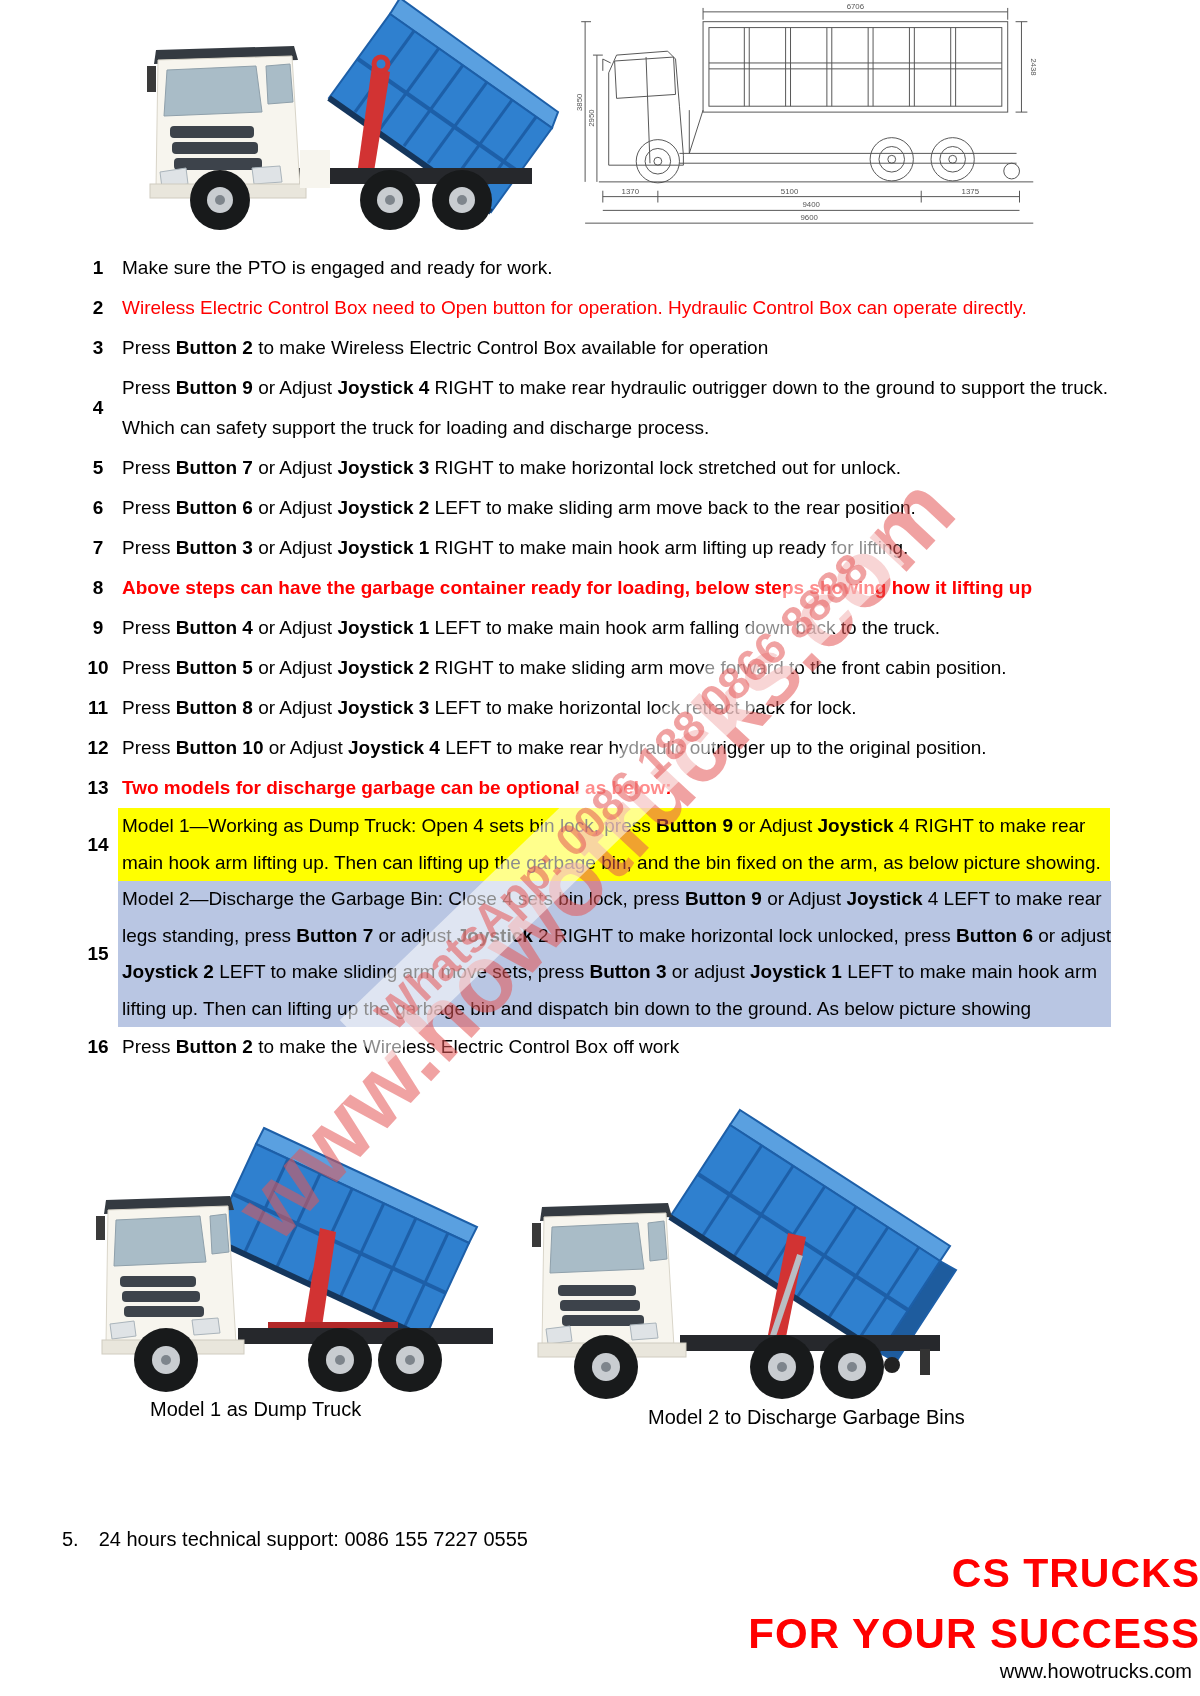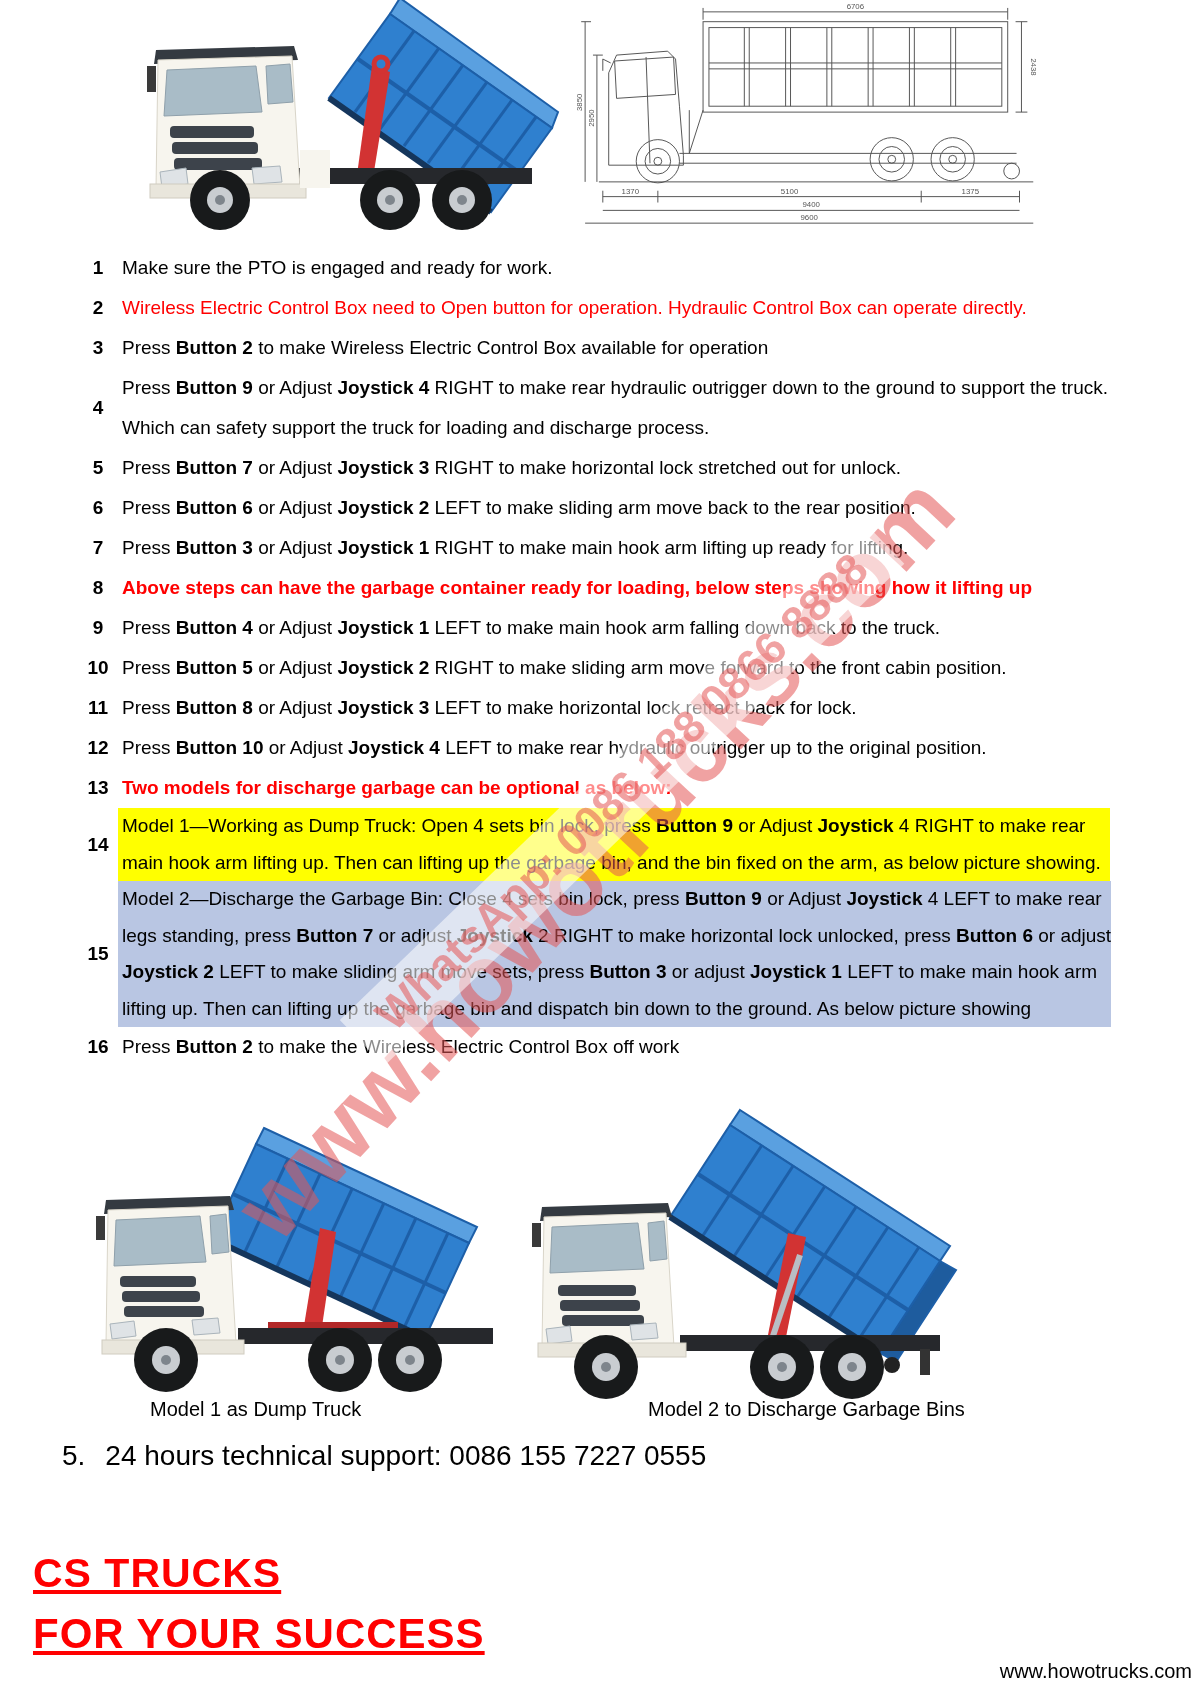--- a/index.html
+++ b/index.html
@@ -21,27 +21,27 @@
   .hl-yellow{background:var(--hl-yellow);}
   .hl-blue{background:var(--hl-blue);}
   .red{color:var(--red);}
   .redbold{color:var(--red);font-weight:bold;}
 
   
   .model1-img{position:absolute;left:88px;top:1092px;width:430px;height:368px;}
   .model2-img{position:absolute;left:520px;top:1095px;width:500px;height:365px;}
   .model-label{position:absolute;top:1398px;font-size:20px;}
   .model-label.m1{left:150px;width:300px;}
-  .model-label.m2{left:648px;width:320px;}
-
-  
-  .support-line{position:absolute;left:62px;top:1440px;font-size:28px;}
+  .model-label.m2{left:648px;width:320px;margin-top:8px;}
+
+  
+  .support-line{position:absolute;left:62px;top:1528px;font-size:20px;}
   .support-line .no{margin-right:20px;}
-  .slogan{position:absolute;left:33px;width:1160px;text-align:left;
-          color:var(--red);font-weight:bold;letter-spacing:1px;text-decoration:underline;}
+  .slogan{position:absolute;left:40px;width:1160px;text-align:right;
+          color:var(--red);font-weight:bold;letter-spacing:1px;}
   .slogan.l1{top:1550px;font-size:41px;}
   .slogan.l2{top:1610px;font-size:42px;}
   .footer-url{position:absolute;right:8px;top:1660px;font-size:20px;}
 
   
   .wm{position:absolute;pointer-events:none;white-space:nowrap;font-weight:bold;
       color:var(--watermark);}
   .wm-big{left:595px;top:858px;font-size:95px;
           transform:translate(-50%,-50%) rotate(-47deg);}
   .wm-small{left:622px;top:792px;font-size:45px;padding:6px 30px;

